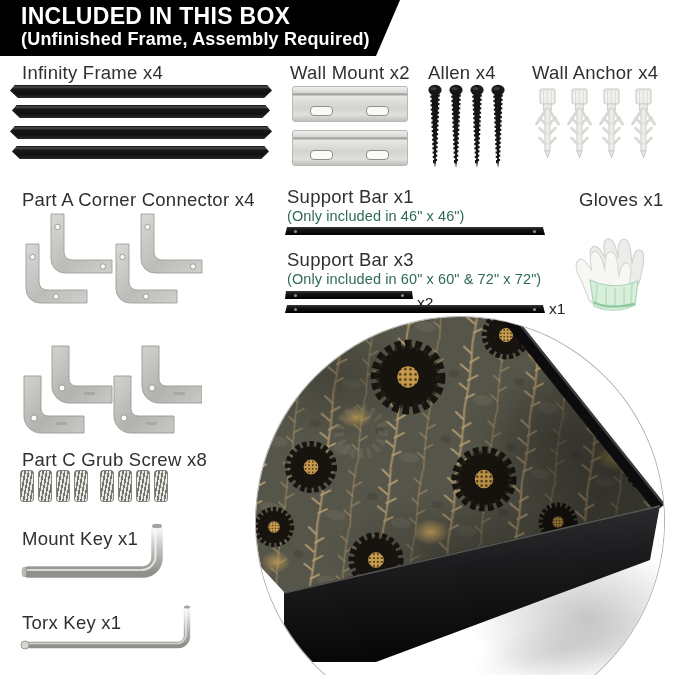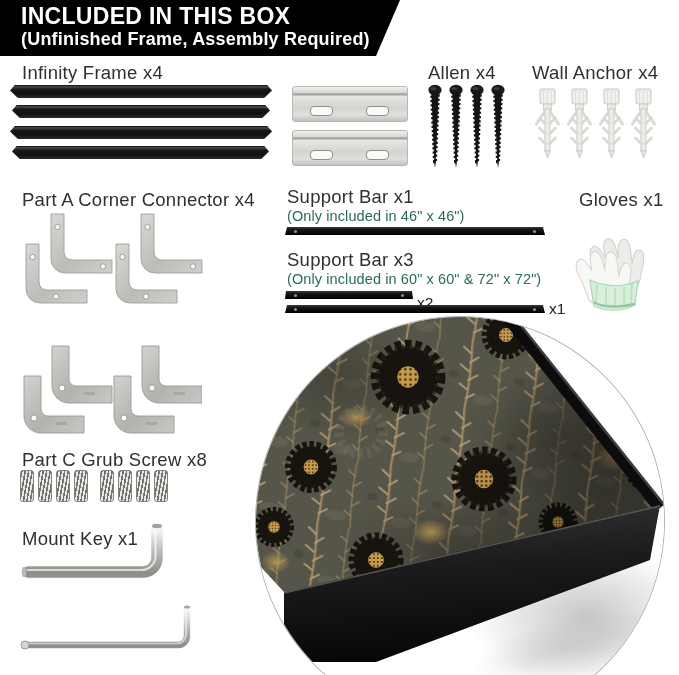--- a/index.html
+++ b/index.html
@@ -54,32 +54,34 @@
 <body>
 
 <div id="page">
 
   <div class="banner">
     <p class="t1">INCLUDED IN THIS BOX</p>
     <p class="t2">(Unfinished Frame, Assembly Required)</p>
   </div>
 
   <div class="label" style="left:22px;top:62px">Infinity Frame x4</div>
+  <div class="label" style="left:290px;top:62px">Wall Mount x2</div>
   <div class="label" style="left:428px;top:62px">Allen x4</div>
   <div class="label" style="left:532px;top:62px">Wall Anchor x4</div>
   <div class="label" style="left:22px;top:189px">Part A Corner Connector x4</div>
   <div class="label" style="left:287px;top:186px">Support Bar x1</div>
   <div class="note" style="left:287px;top:208px">(Only included in 46" x 46")</div>
   <div class="label" style="left:579px;top:189px">Gloves x1</div>
   <div class="label" style="left:287px;top:249px">Support Bar x3</div>
   <div class="note" style="left:287px;top:271px">(Only included in 60" x 60" &amp; 72" x 72")</div>
   <div class="qty" style="left:417px;top:294px">x2</div>
   <div class="qty" style="left:549px;top:300px">x1</div>
   <div class="label" style="left:22px;top:449px">Part C Grub Screw x8</div>
   <div class="label" style="left:22px;top:528px">Mount Key x1</div>
+  <div class="label" style="left:22px;top:612px">Torx Key x1</div>
 
   <div class="framebar" style="left:10px;top:85px;width:262px"></div>
   <div class="framebar" style="left:12px;top:105px;width:258px"></div>
   <div class="framebar" style="left:10px;top:126px;width:262px"></div>
   <div class="framebar" style="left:12px;top:146px;width:257px"></div>
 
   <div class="plate" style="top:86px">
     <span class="slot s1"></span>
     <span class="slot s2"></span>
   </div>

